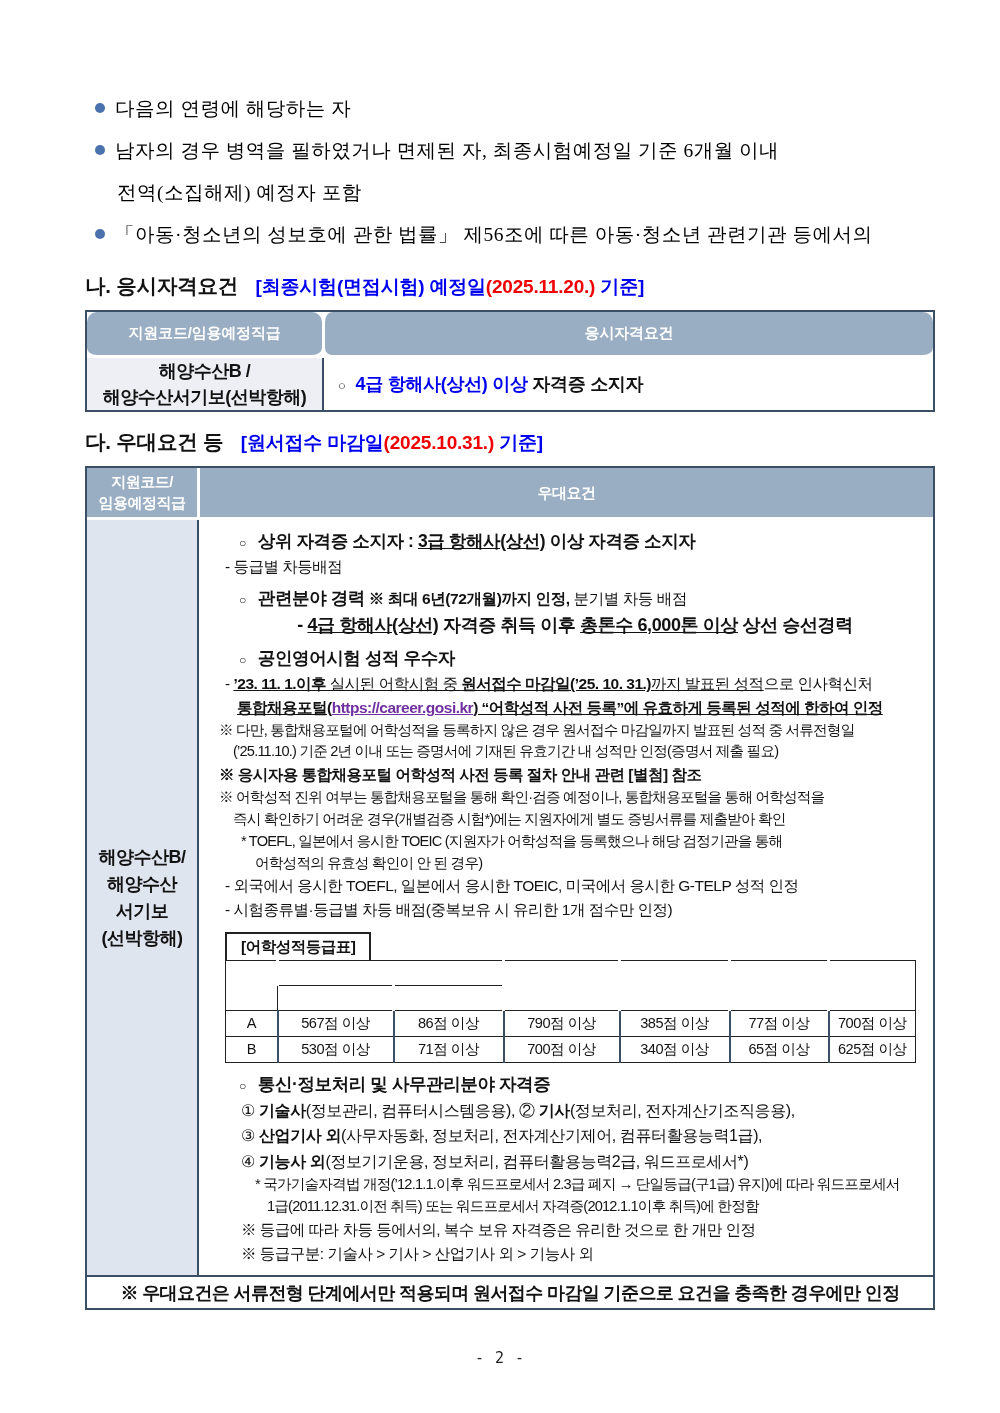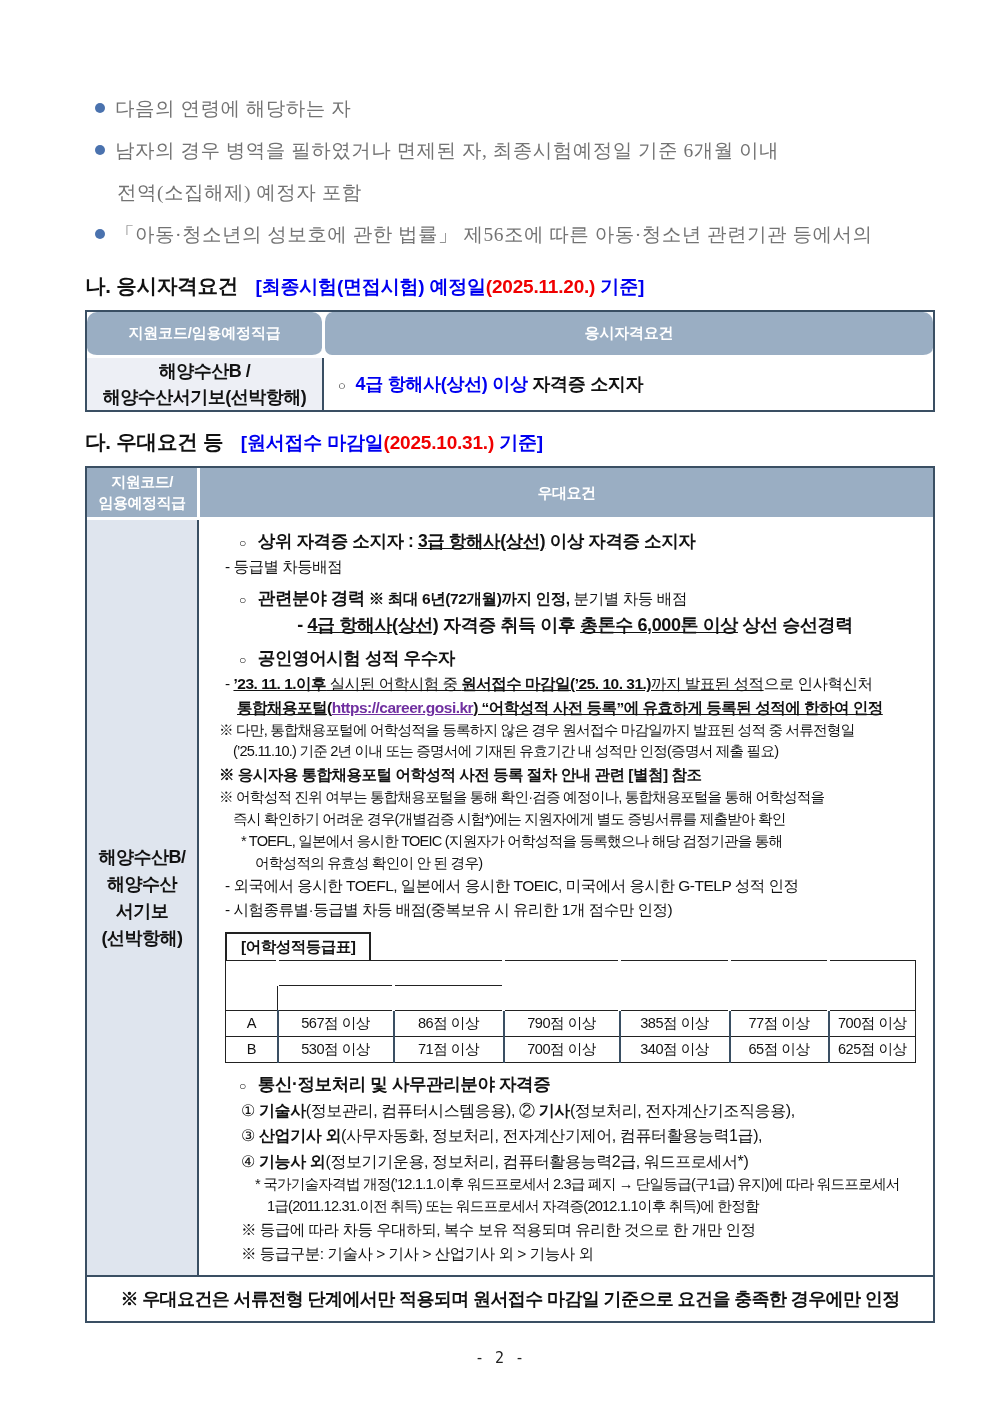--- a/index.html
+++ b/index.html
@@ -14,21 +14,21 @@
   }
   *{box-sizing:border-box;}
   html,body{margin:0;padding:0;}
   body{
     width:1000px;height:1413px;background:#ffffff;color:var(--ink);
     font-family:"Liberation Sans",sans-serif;position:relative;overflow:hidden;
   }
   .page{padding:88px 65px 0 85px;}
 
   
-  .intro{font-family:"Liberation Serif",serif;font-size:19.5px;color:#737373;}
+  .intro{font-family:"Liberation Serif",serif;font-size:19.5px;color:#000000;}
   .ib{position:relative;padding-left:30px;}
   .dot{position:absolute;left:10px;top:15px;width:10px;height:10px;border-radius:50%;background:#4a72ae;}
   .ln{height:42px;line-height:42px;white-space:nowrap;letter-spacing:0.5px;}
   .ln.sub{padding-left:4px;}
   .ln.cont{padding-left:2px;}
   .ln.cont2{padding-left:10px;}
 
   
   .sec{margin-top:16px;font-weight:bold;font-size:20.5px;white-space:nowrap;letter-spacing:-0.2px;}
   .sec .sec-note{font-size:19px;}
@@ -52,21 +52,21 @@
   .t1 .codecell{background:var(--cell1);text-align:center;font-weight:bold;font-size:18px;height:48px;line-height:1.45;letter-spacing:-0.5px;}
   .t1 .reqcell{background:#fff;font-size:18px;font-weight:bold;padding-left:14px;letter-spacing:-0.3px;}
   .mk{font-size:13px;margin-right:10px;font-weight:normal;}
 
   
   .t2 th{font-size:15px;line-height:1.35;letter-spacing:-0.5px;}
   .t2 th.h1{height:52px;}
   .t2 .codecell{background:var(--cell2);text-align:center;font-weight:bold;font-size:18px;line-height:1.5;letter-spacing:-0.5px;}
   .t2 .content{background:#fff;padding:8px 8px 10px 12px;vertical-align:top;}
   .t2 tr.foot td{border-top:2px solid var(--line);border-left:none;background:#fff;
-    text-align:center;font-weight:bold;font-size:18px;height:46px;letter-spacing:-0.6px;}
+    text-align:center;font-weight:bold;font-size:18px;height:33px;letter-spacing:-0.6px;}
 
   
   .p1{font-size:17.5px;font-weight:bold;margin-top:6px;line-height:1.55;white-space:nowrap;letter-spacing:-0.4px;margin-left:28px;}
   .p1 .mk{font-size:12px;margin-right:12px;}
   .p1 .note-r{font-weight:normal;font-size:15.5px;}
   .p2{font-size:15.5px;line-height:1.52;white-space:nowrap;letter-spacing:-0.5px;}
   .p2s{font-size:14.6px;line-height:1.5;white-space:nowrap;letter-spacing:-0.8px;}
   .ind8{padding-left:8px;}
   .ind14{padding-left:14px;}
   .ind22{padding-left:22px;}
@@ -259,21 +259,21 @@
             <span>① </span><span class="b">기술사</span><span>(정보관리, 컴퓨터시스템응용), ② </span><span class="b">기사</span><span>(정보처리, 전자계산기조직응용),</span>
           </div>
           <div class="qline ind30">
             <span>③ </span><span class="b">산업기사 외</span><span>(사무자동화, 정보처리, 전자계산기제어, 컴퓨터활용능력1급),</span>
           </div>
           <div class="qline ind30">
             <span>④ </span><span class="b">기능사 외</span><span>(정보기기운용, 정보처리, 컴퓨터활용능력2급, 워드프로세서*)</span>
           </div>
           <div class="p2s ind44">* 국가기술자격법 개정(’12.1.1.이후 워드프로세서 2.3급 폐지 → 단일등급(구1급) 유지)에 따라 워드프로세서</div>
           <div class="p2s ind56">1급(2011.12.31.이전 취득) 또는 워드프로세서 자격증(2012.1.1이후 취득)에 한정함</div>
-          <div class="p2 ind30">※ 등급에 따라 차등 우대하되, 복수 보유 적용되며 유리한 것으로 한 개만 인정</div>
+          <div class="p2 ind30">※ 등급에 따라 차등 등에서의, 복수 보유 자격증은 유리한 것으로 한 개만 인정</div>
           <div class="p2 ind30">※ 등급구분: 기술사 &gt; 기사 &gt; 산업기사 외 &gt; 기능사 외</div>
 
         </td>
       </tr>
       <tr class="foot">
         <td colspan="2">※ 우대요건은 서류전형 단계에서만 적용되며 원서접수 마감일 기준으로 요건을 충족한 경우에만 인정</td>
       </tr>
     </tbody>
       </table>
   </div>

